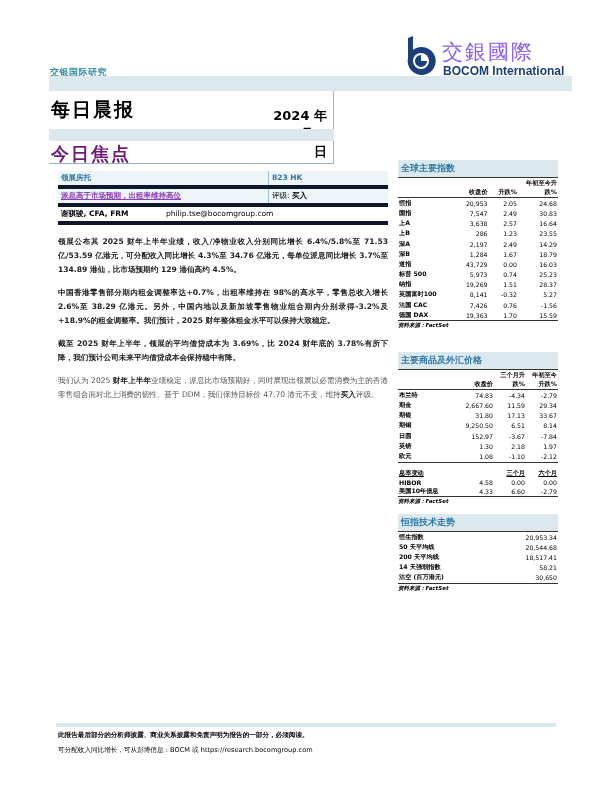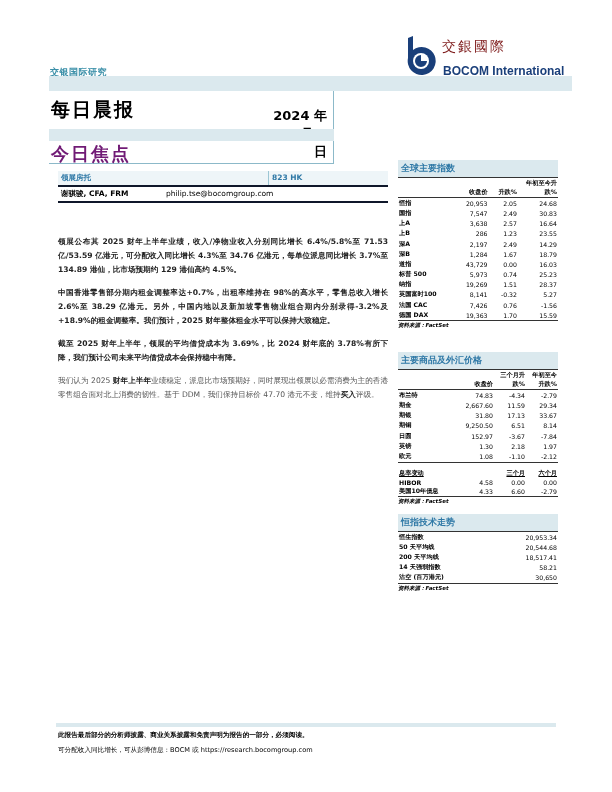--- a/index.html
+++ b/index.html
@@ -5,33 +5,33 @@
   * { box-sizing: border-box; margin: 0; padding: 0; }
   html, body { width: 612px; height: 792px; background: #fff; overflow: hidden; }
   body { position: relative; font-family: "DejaVu Sans", "Liberation Sans", sans-serif; color: #000; }
 
   .abs { position: absolute; }
 
   
   .brand-sub { left: 50px; top: 66px; font-size: 9px; font-weight: bold; color: #3a8fa8; letter-spacing: 0.5px; }
   .logo { left: 402px; top: 36px; width: 170px; height: 44px; }
   .logo-mark { position: absolute; left: 0; top: 0; width: 34px; height: 42px; }
-  .logo-cn { position: absolute; left: 40px; top: 2px; font-size: 14px; color: #7f1d1d; letter-spacing: 2px; font-family: Liberation Mono, monospace; }
+  .logo-cn { position: absolute; left: 40px; top: 2px; font-size: 21px; color: #8b5cf6; letter-spacing: 2px; font-family: Liberation Mono, monospace; }
   .logo-en { position: absolute; left: 41px; top: 28px; font-size: 12px; color: #1a3f7a; font-weight: bold; font-family: "Liberation Sans", sans-serif; }
 
   .band-top { left: 49px; top: 76px; width: 523px; height: 15px; background: #dbe9ee; }
   .title-box { left: 49px; top: 91px; width: 285px; height: 73px; border-right: 1px solid #8cb9c9; border-bottom: 1px solid #8cb9c9; }
   .title { left: 51px; top: 97px; font-size: 19px; font-weight: bold; font-family: "DejaVu Serif", serif; letter-spacing: 2px; }
   .date { left: 265px; top: 107px; font-size: 13px; font-weight: bold; width: 62px; text-align: right; }
   .band-mid { left: 49px; top: 129px; width: 285px; height: 12px; background: #dbe9ee; }
   .focus { left: 51px; top: 142px; font-size: 18px; font-weight: bold; color: #701a75; letter-spacing: 2px; font-family: Liberation Sans, sans-serif; }
 
   
   .stock { left: 58px; top: 171px; width: 330px; font-size: 7.5px; }
-  .stock-row { display: flex; border-bottom: 2px solid #0f172a; }
+  .stock-row { display: flex; border-bottom: 4px solid #0f172a; }
   .stock-row.hl { background: #eef5f8; }
   .stock .c1 { width: 210px; padding: 2px 3px; }
   .stock .c2 { width: 120px; padding: 2px 3px; border-left: 1px solid #9cc6d4; }
   .stock .half { width: 105px; padding: 2px 3px; }
   .stock .half + .half { border-left: 1px solid #9cc6d4; }
   .co-name { color: #2e78a6; font-weight: bold; }
   .headline { color: #8a3bb5; text-decoration: underline; font-weight: bold; }
   .ticker { color: #2e78a6; font-weight: bold; }
   .bold { font-weight: bold; }
 
@@ -80,20 +80,27 @@
 <div class="abs title">每日晨报</div>
 <div class="abs date">2024 年 11 月 8 日</div>
 <div class="abs band-mid"></div>
 <div class="abs focus">今日焦点</div>
 
 <div class="abs stock">
   <div class="stock-row hl">
     <div class="c1 co-name">领展房托</div>
     <div class="c2 ticker">823 HK</div>
   </div>
+  <div class="stock-row hl">
+    <div class="c1"><span class="headline">派息高于市场预期，出租率维持高位</span></div>
+    <div class="c2">
+      <span>评级:</span>
+      <span class="bold">买入</span>
+    </div>
+  </div>
   <div class="stock-row">
     <div class="half bold">谢骐骏, CFA, FRM</div>
     <div class="half" style="width:225px;border-left:none;">philip.tse@bocomgroup.com</div>
   </div>
 </div>
 
 <div class="abs body">
   <p>领展公布其 2025 财年上半年业绩，收入/净物业收入分别同比增长 6.4%/5.8%至 71.53 亿/53.59 亿港元，可分配收入同比增长 4.3%至 34.76 亿港元，每单位派息同比增长 3.7%至 134.89 港仙，比市场预期约 129 港仙高约 4.5%。</p>
   <p>中国香港零售部分期内租金调整率达+0.7%，出租率维持在 98%的高水平，零售总收入增长 2.6%至 38.29 亿港元。另外，中国内地以及新加坡零售物业组合期内分别录得-3.2%及+18.9%的租金调整率。我们预计，2025 财年整体租金水平可以保持大致稳定。</p>
   <p>截至 2025 财年上半年，领展的平均借贷成本为 3.69%，比 2024 财年底的 3.78%有所下降，我们预计公司未来平均借贷成本会保持稳中有降。</p>

